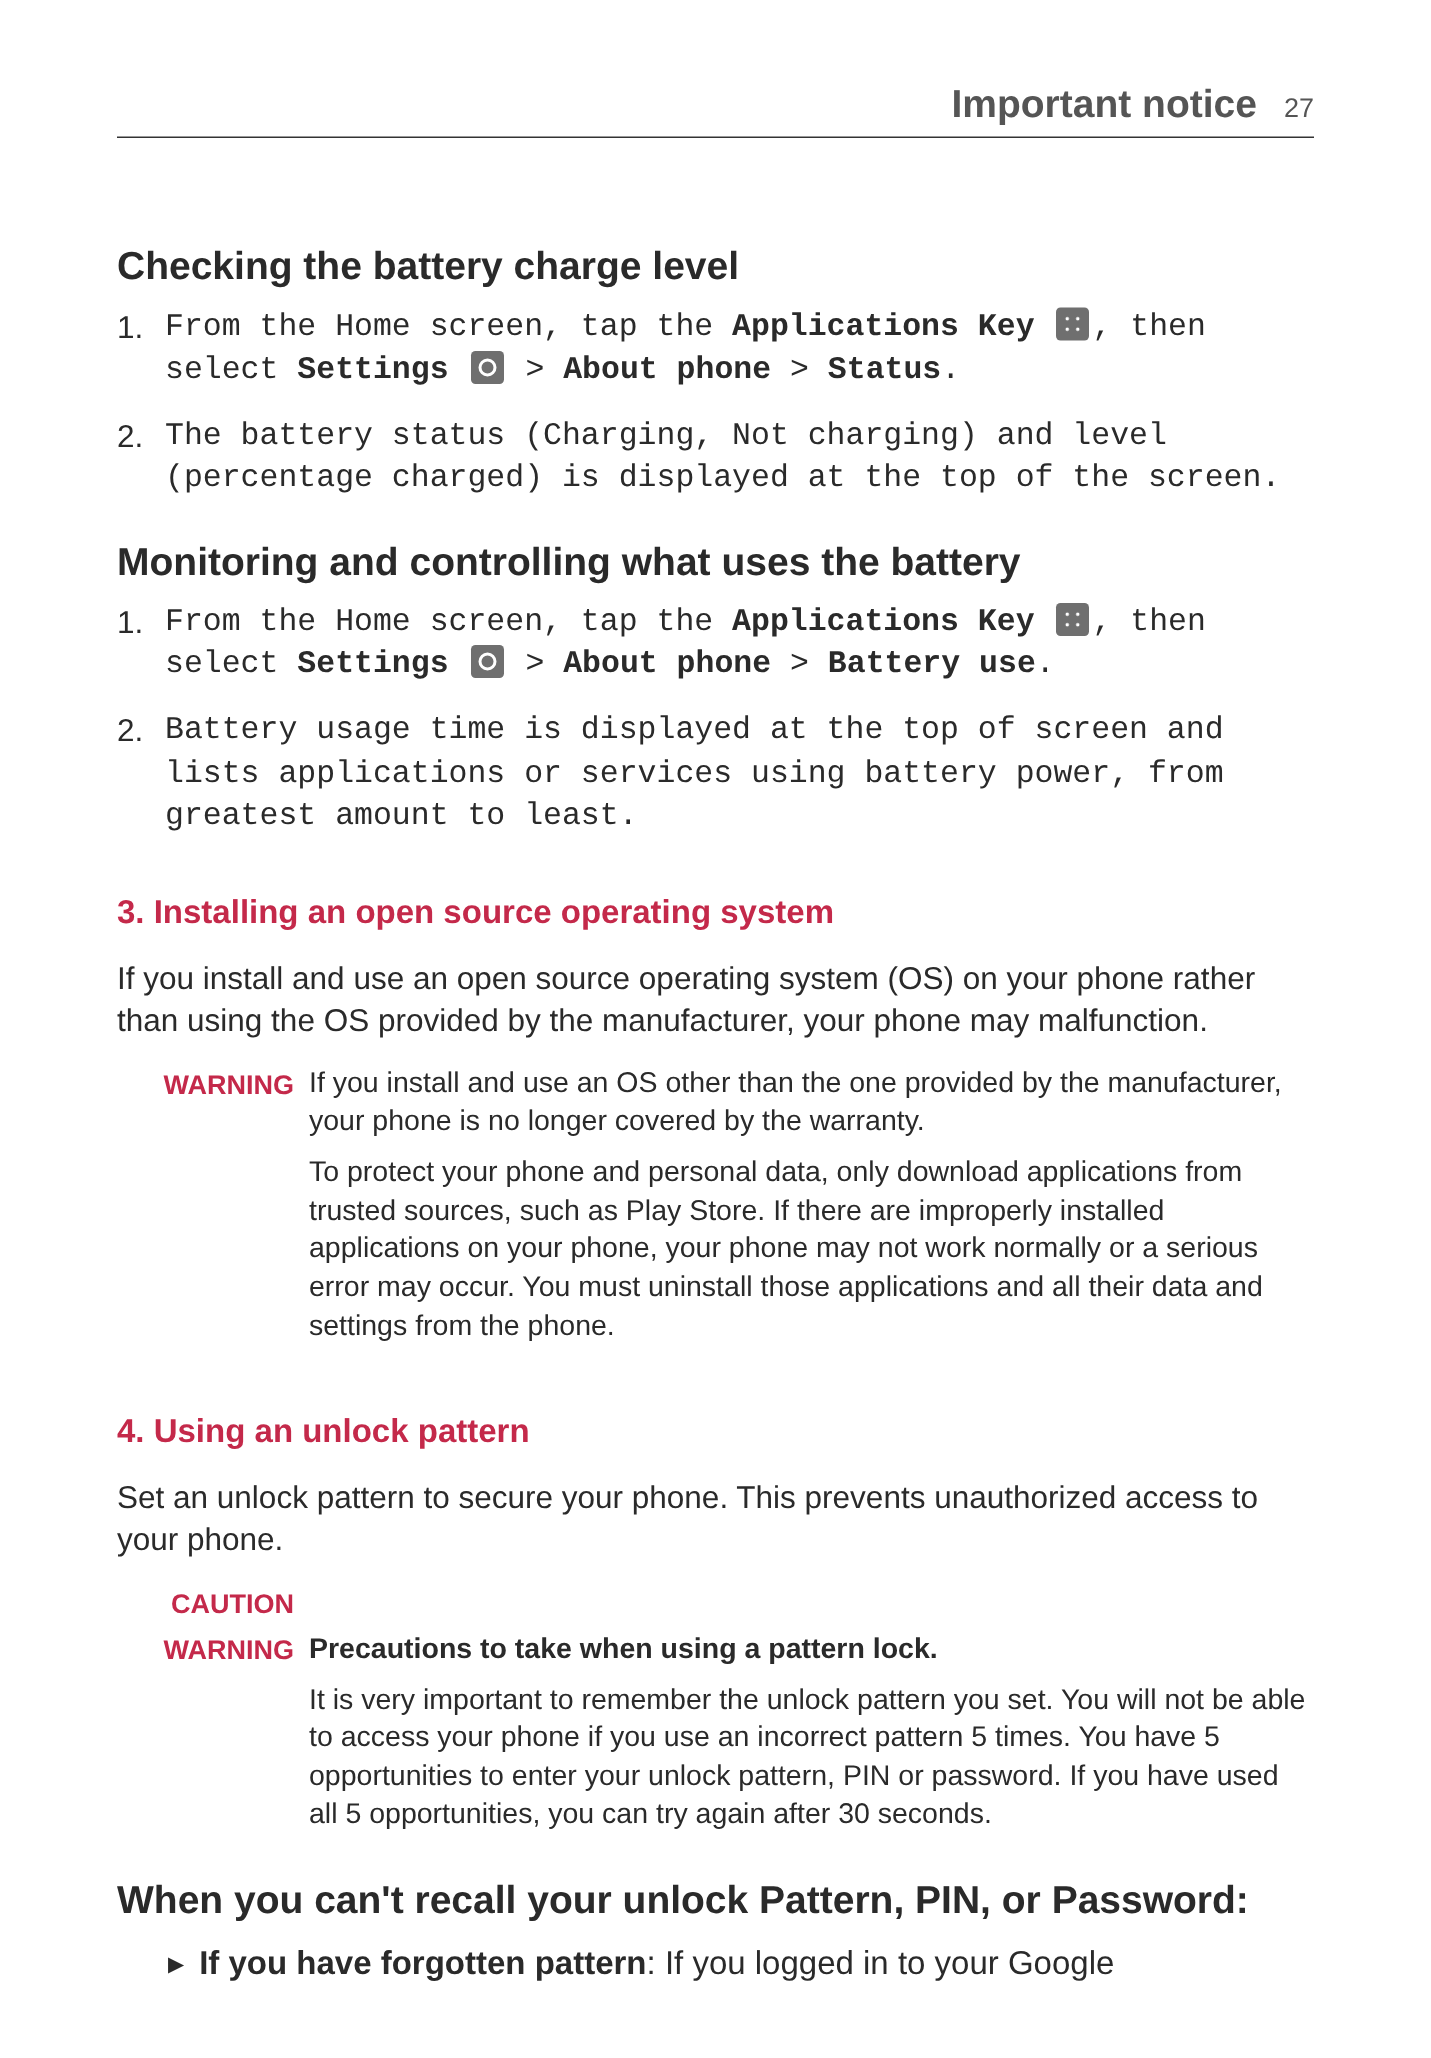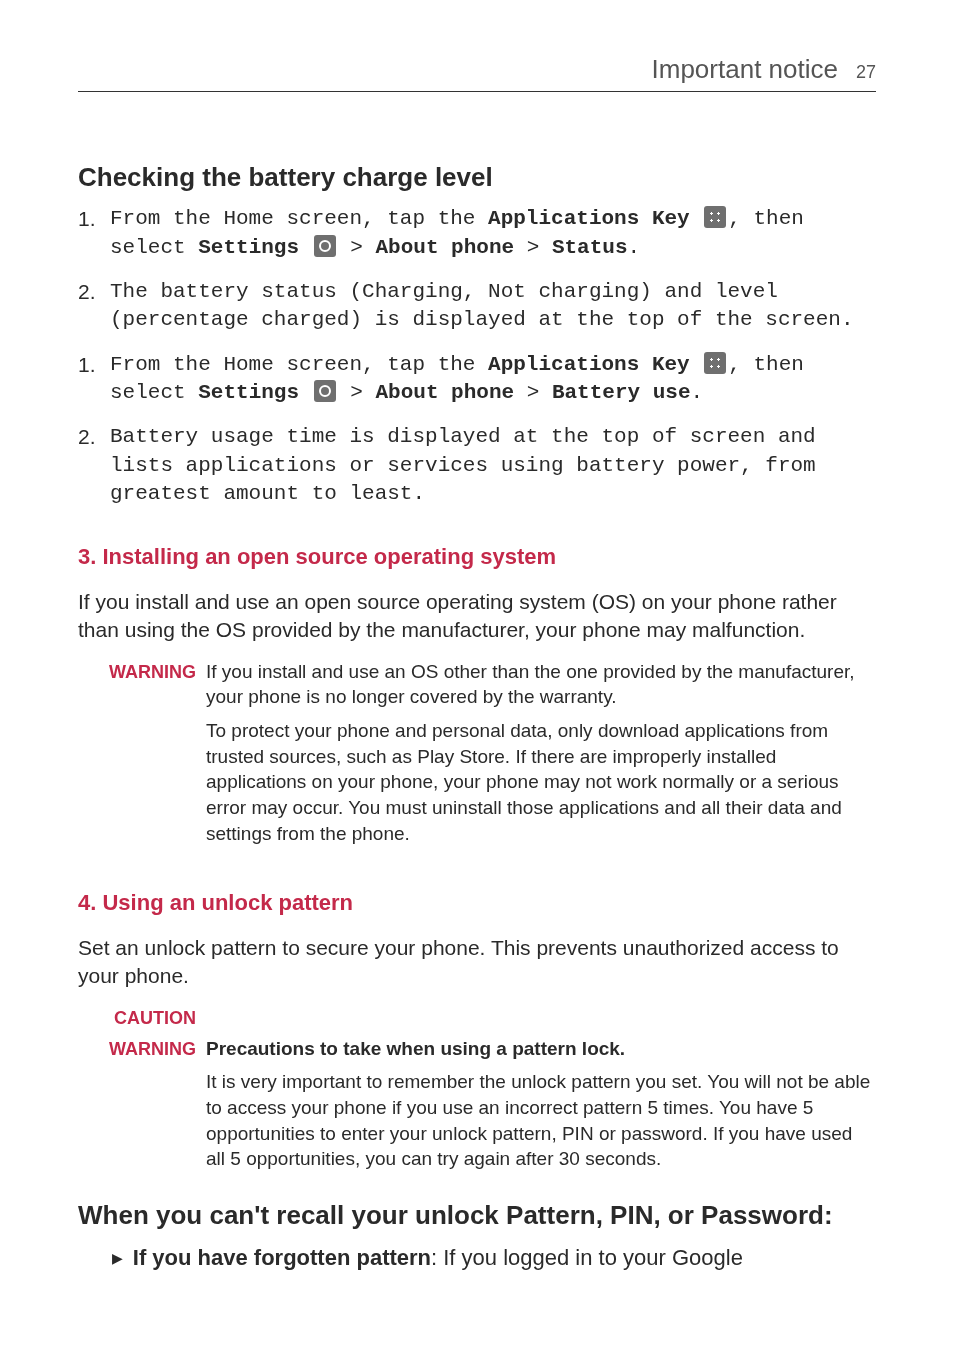--- a/index.html
+++ b/index.html
@@ -22,21 +22,21 @@
     display: flex;
     justify-content: flex-end;
     align-items: baseline;
     gap: 18px;
     border-bottom: 1px solid #333;
     padding-bottom: 4px;
     margin-bottom: 68px;
   }
   .header-title {
     font-size: 26px;
-    font-weight: 400;
+    font-weight: 700;
     color: #555;
   }
   .header-page {
     font-size: 18px;
     color: #555;
   }
   .subhead {
     font-size: 26px;
     font-weight: 700;
     margin-top: 22px;
@@ -155,20 +155,21 @@
               <circle cx="9" cy="9" r="1.5" fill="#6f6f6f"></circle>
             </svg></span><span> &gt; </span><span class="semibold">About phone</span><span> &gt; </span><span class="semibold">Status</span><span>.</span>
       </span>
     </li>
     <li>
       <span class="num">2.</span>
       <span class="body-content">The battery status (Charging, Not charging) and level (percentage charged) is displayed at the top of the screen.</span>
     </li>
   </ol>
 
+  <div class="subhead">Monitoring and controlling what uses the battery</div>
   <ol class="numbered">
     <li>
       <span class="num">1.</span>
       <span class="body-content">
         <span>From the Home screen, tap the </span><span class="semibold">Applications Key</span>
         <span class="icon-inline apps-icon"></span><span>, then select </span><span class="semibold">Settings</span>
         <span class="icon-inline gear-icon"><svg viewBox="0 0 18 18">
               <circle cx="9" cy="9" r="5" fill="none" stroke="#fff" stroke-width="2"></circle>
               <circle cx="9" cy="9" r="1.5" fill="#6f6f6f"></circle>
             </svg></span><span> &gt; </span><span class="semibold">About phone</span><span> &gt; </span><span class="semibold">Battery use</span><span>.</span>

